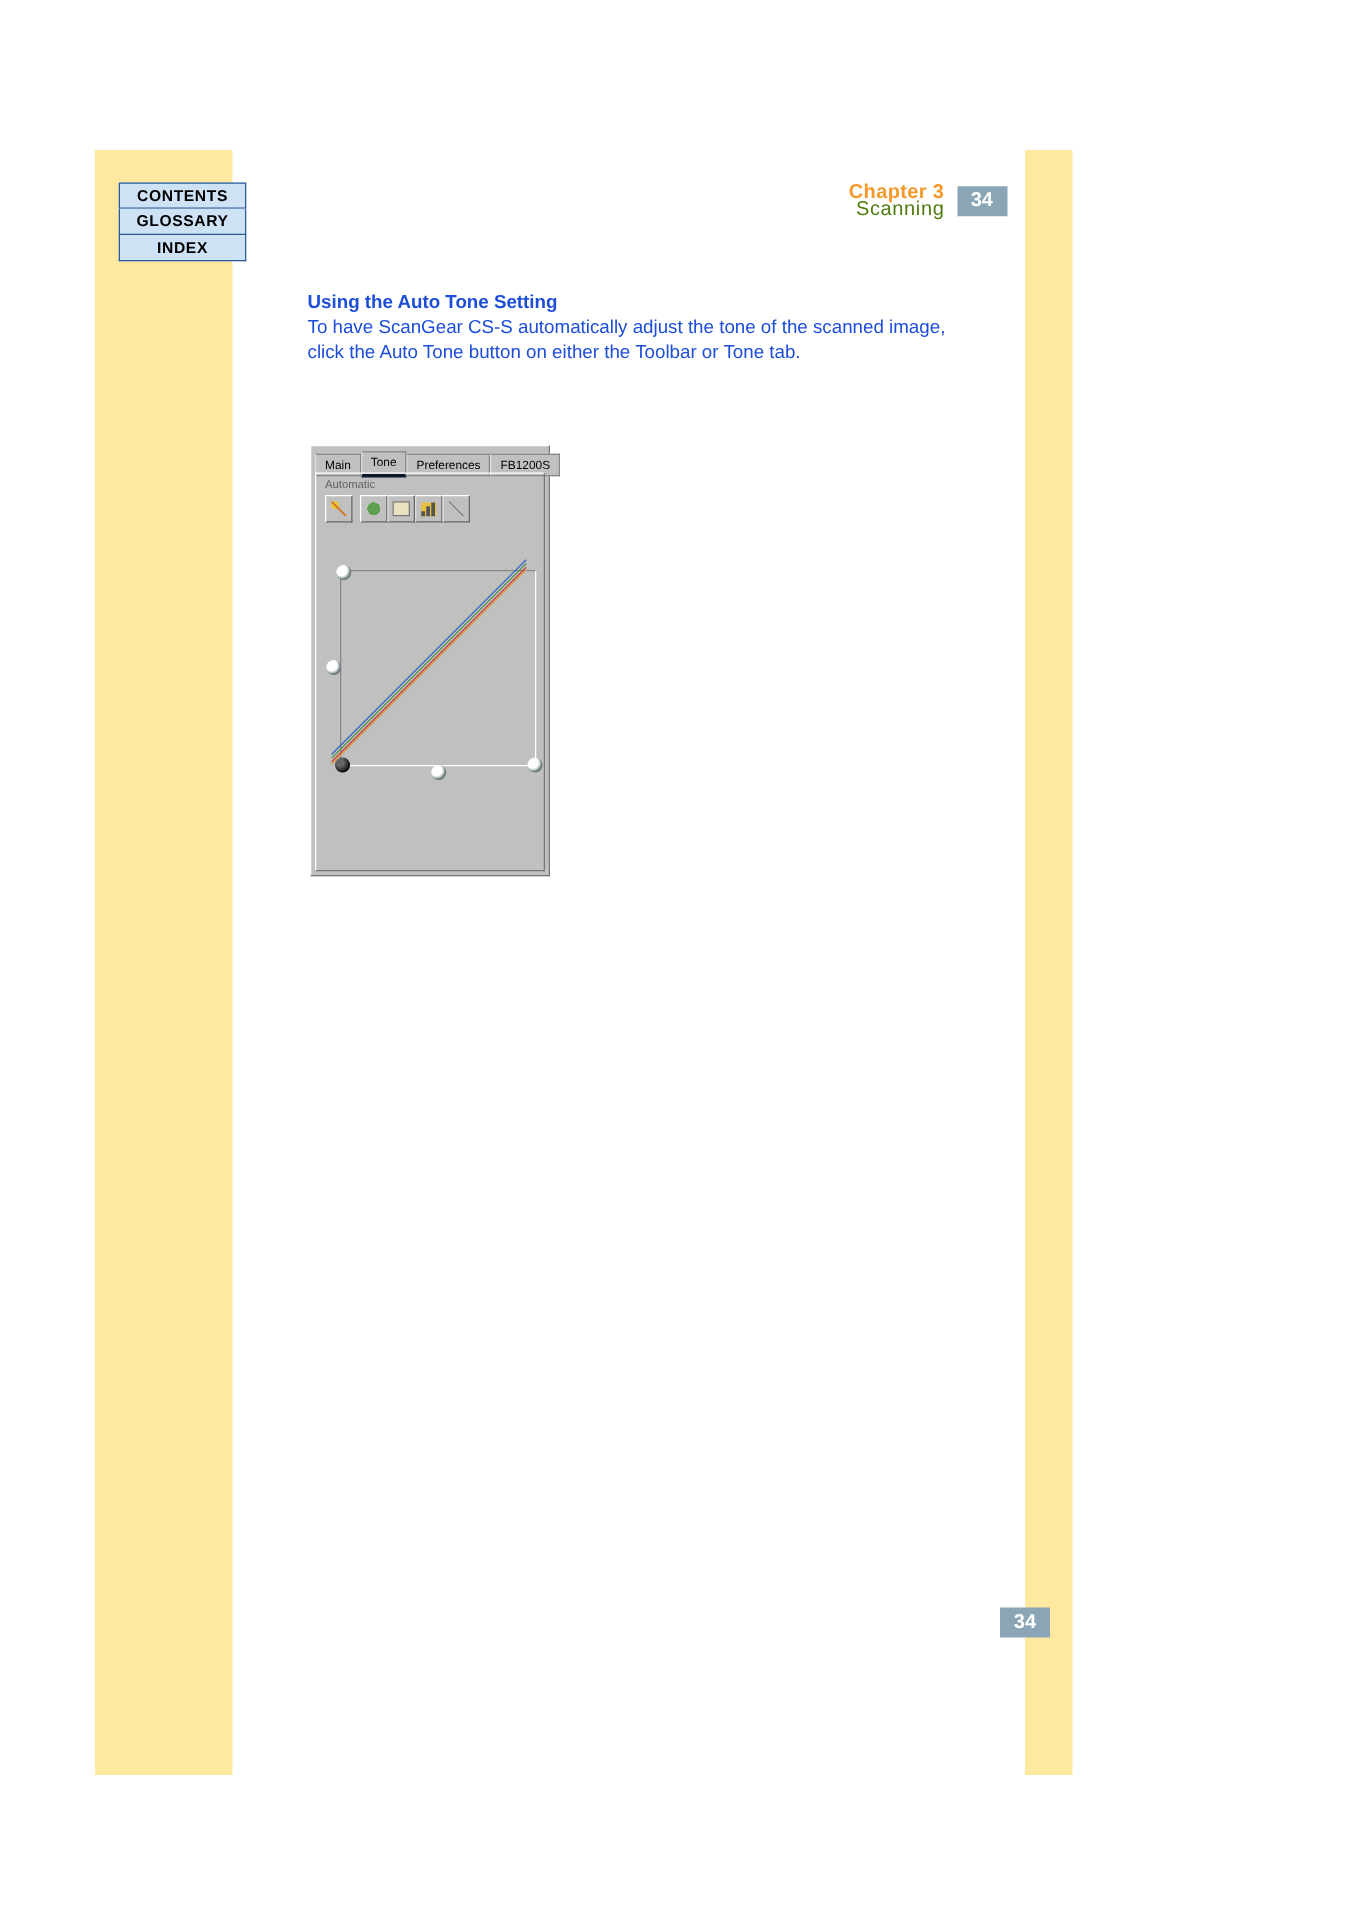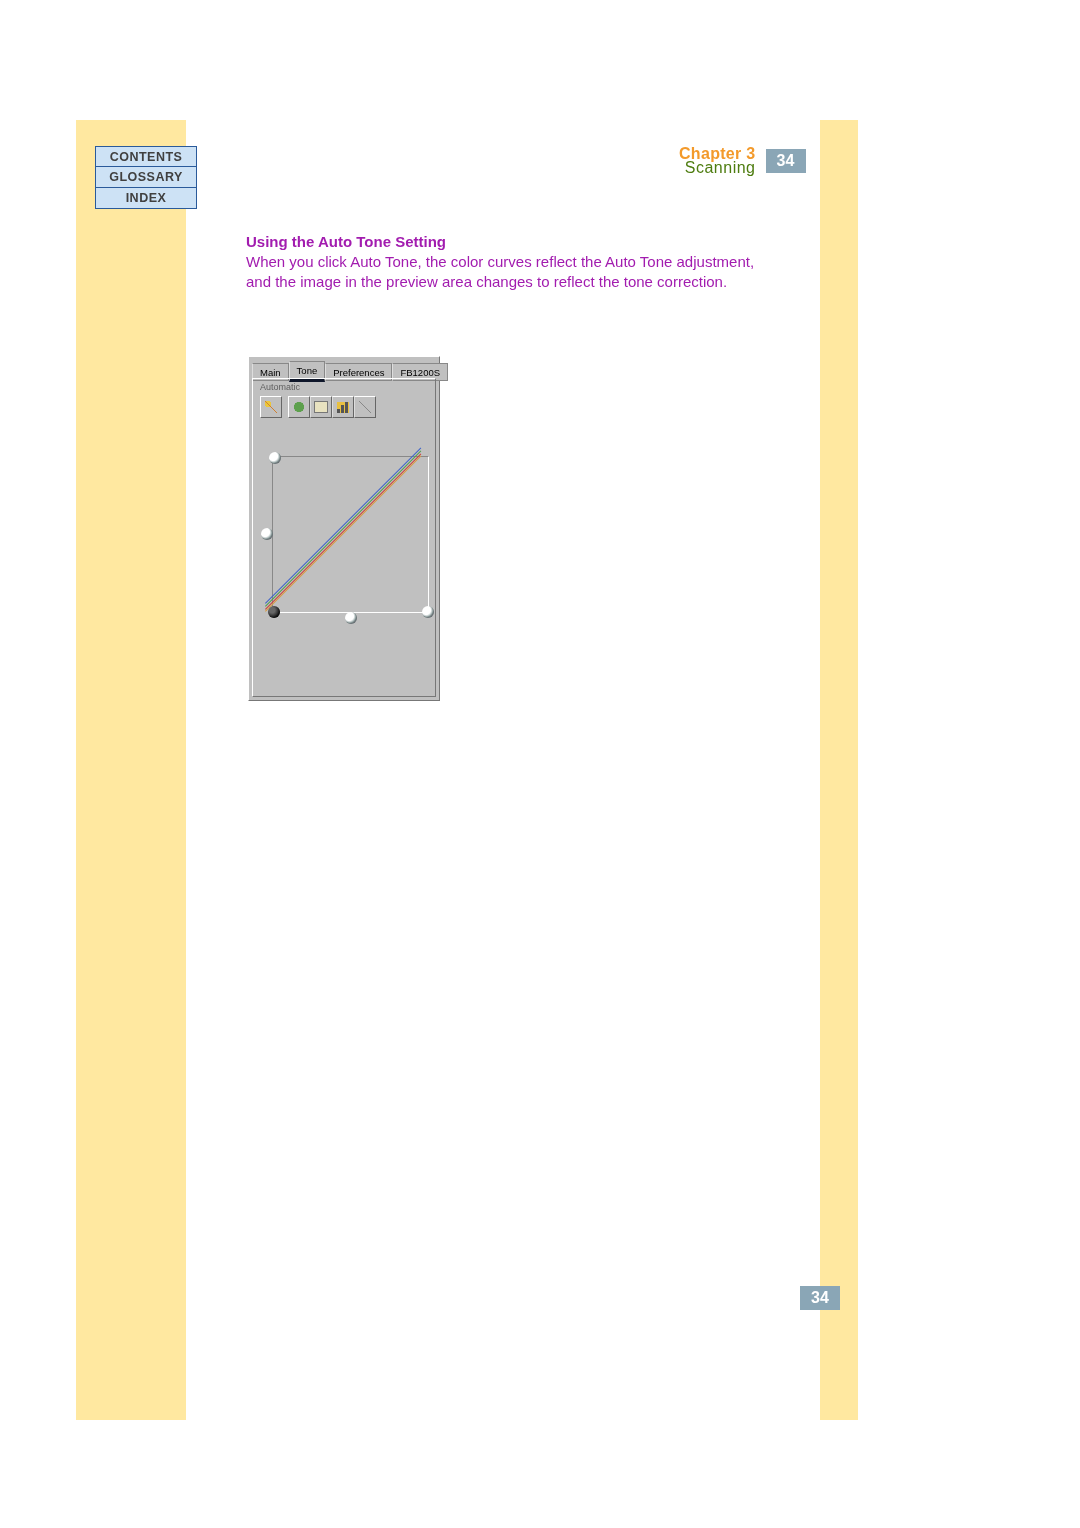--- a/index.html
+++ b/index.html
@@ -43,21 +43,21 @@
   width: 102px;
   display: flex;
   flex-direction: column;
   gap: 0;
 }
 .nav-btn {
   height: 21px;
   box-sizing: border-box;
   border: 1px solid #2a5a9a;
   background: #cde2f5;
-  color: #404040;
+  color: #000000;
   font-weight: 700;
   font-size: 12.5px;
   letter-spacing: 0.5px;
   display: flex;
   align-items: center;
   justify-content: center;
   cursor: pointer;
 }
 .nav-btn + .nav-btn {
   border-top: none;
@@ -101,21 +101,21 @@
   align-items: center;
   justify-content: center;
 }
 
 
 .content {
   position: absolute;
   left: 246px;
   top: 233px;
   width: 530px;
-  color: #a21caf;
+  color: #1d4ed8;
 }
 .heading {
   font-weight: 700;
   font-size: 15px;
   margin-bottom: 2px;
 }
 .para {
   font-size: 15px;
   line-height: 1.32;
   margin-bottom: 16px;
@@ -310,21 +310,21 @@
   <div class="chapter-area">
     <div class="chapter-text">
       <div class="chapter-line1">Chapter 3</div>
       <div class="chapter-line2">Scanning</div>
     </div>
     <div class="page-badge">34</div>
   </div>
 
   <div class="content">
     <div class="heading">Using the Auto Tone Setting</div>
-    <div class="para">When you click Auto Tone, the color curves reflect the Auto Tone adjustment, and the image in the preview area changes to reflect the tone correction.</div>
+    <div class="para">To have ScanGear CS-S automatically adjust the tone of the scanned image, click the Auto Tone button on either the Toolbar or Tone tab.</div>
   </div>
 
   <div class="mock">
     <div class="tabs">
       <div class="tab">Main</div>
       <div class="tab active">Tone</div>
       <div class="tab">Preferences</div>
       <div class="tab">FB1200S</div>
     </div>
 

